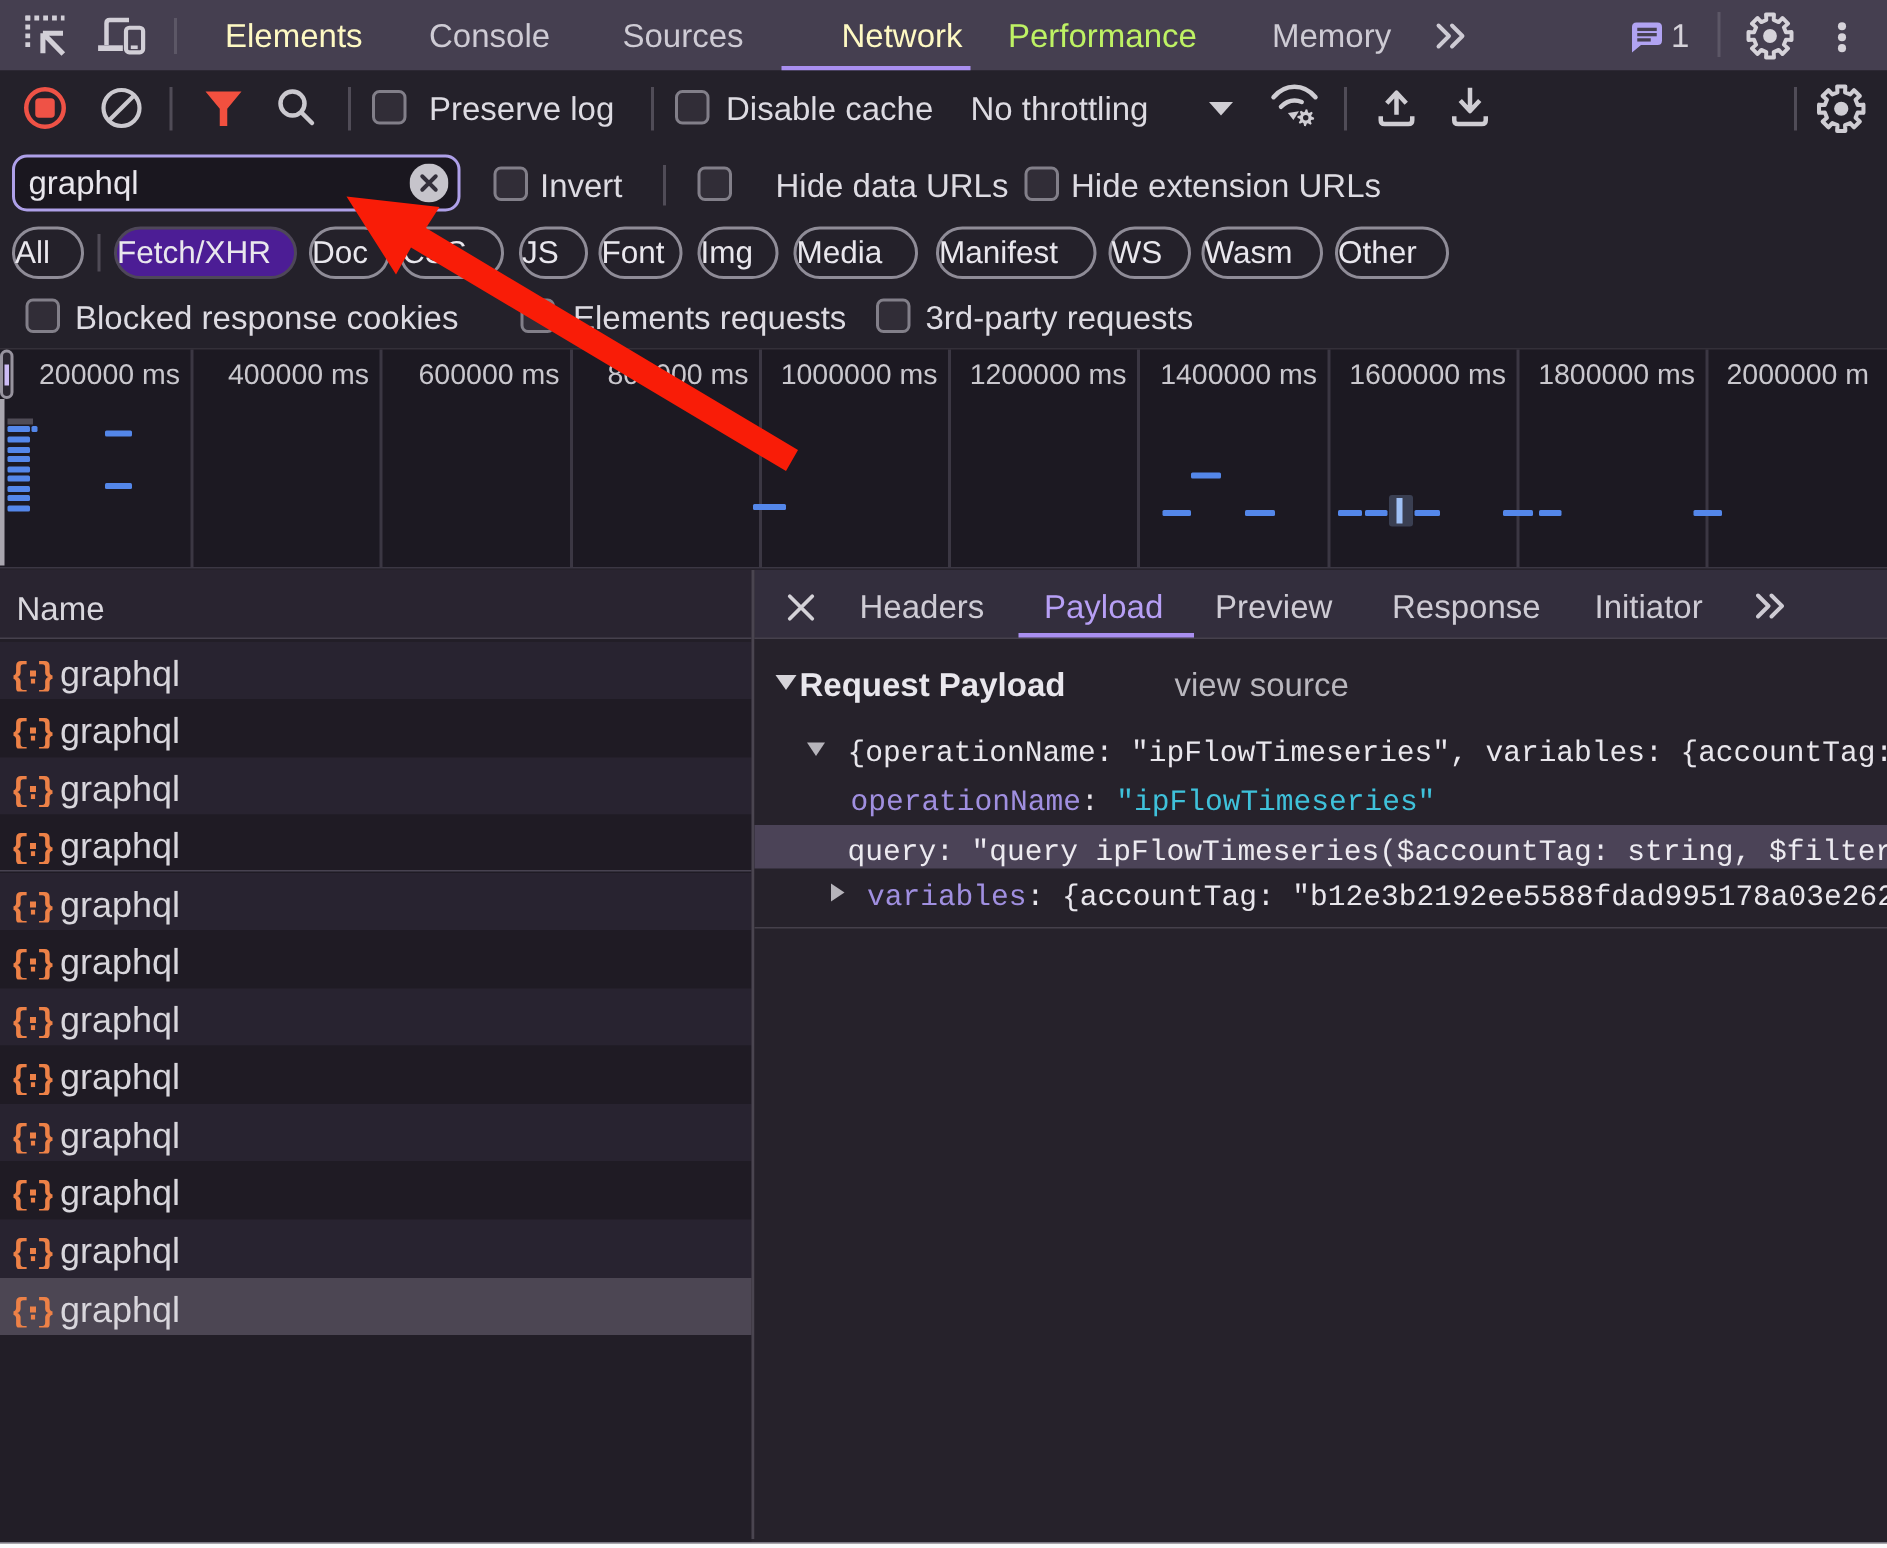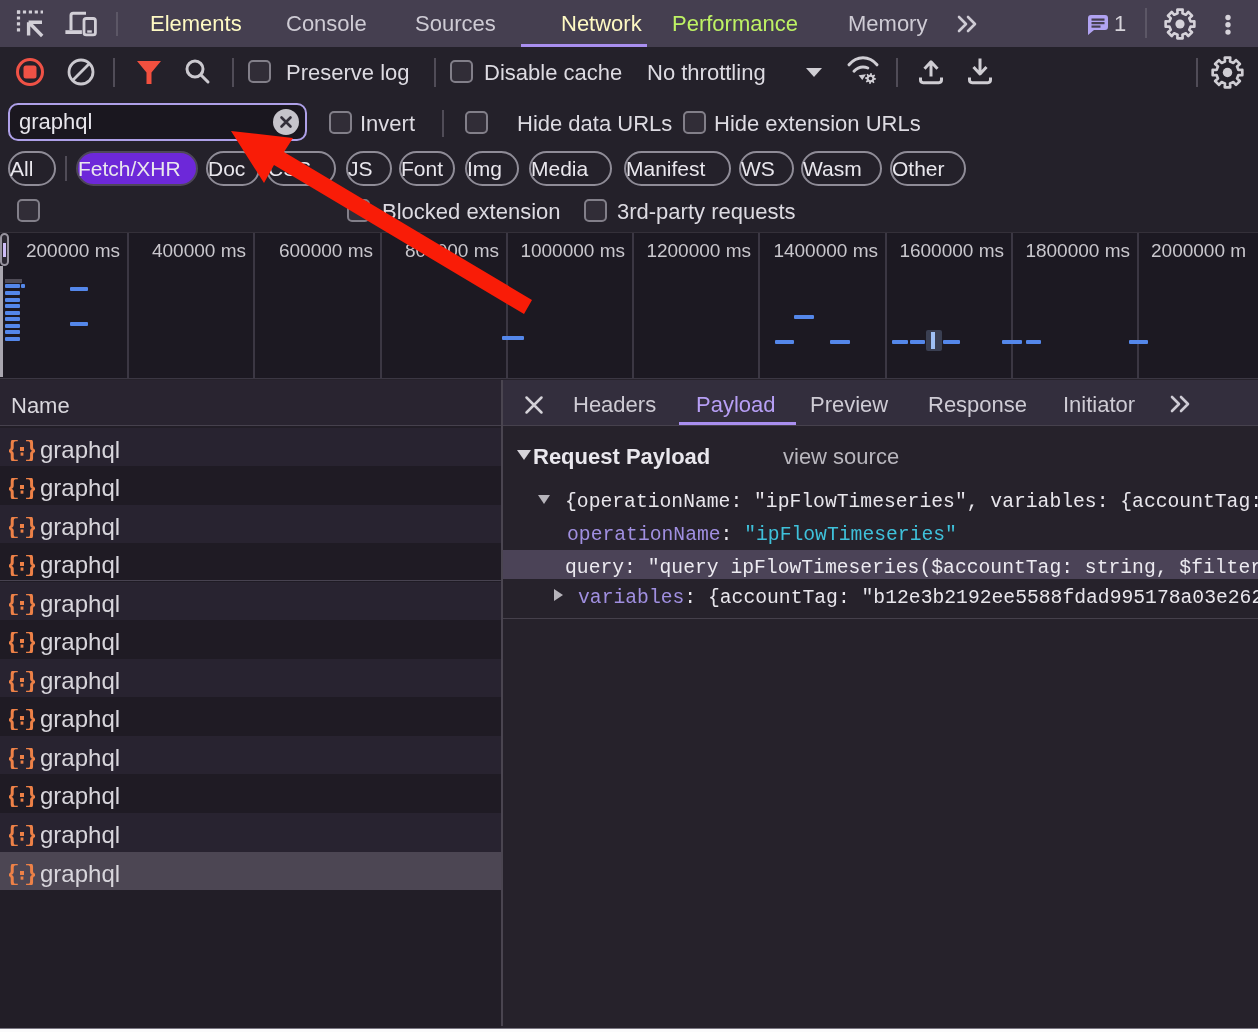--- a/index.html
+++ b/index.html
@@ -5,21 +5,21 @@
   * { margin:0; padding:0; box-sizing:border-box; }
   html,body { width:1258px; height:1032px; background:#26222b; overflow:hidden; }
   body { font-family:"Liberation Sans", sans-serif; }
   #page { position:relative; width:1258px; height:1032px; overflow:hidden; background:#26222b; }
   .abs { position:absolute; }
   .txt { position:absolute; color:#dddbe2; font-size:22px; line-height:1; white-space:nowrap; }
   .vdiv { position:absolute; width:2px; background:#504c57; }
   .cb { position:absolute; width:23px; height:23px; border:2px solid #827f89; border-radius:5px; background:#312d37; }
   .chip { position:absolute; top:151px; height:35px; border:2px solid #8f8c97; border-radius:18px;
           color:#e9e7ed; font-size:21px; text-align:left; line-height:32px; background:transparent; }
-  .chip.sel { background:#6d28d9; border-color:#4e4759; }
+  .chip.sel { background:#4c1d95; border-color:#4e4759; }
   .blue { position:absolute; height:4px; background:#5487ea; border-radius:1px; }
   .row { position:absolute; left:0; width:501px; height:39px; }
   .row .ic { position:absolute; left:9px; top:12px; width:26px; height:21px; }
   .row .nm { position:absolute; left:40px; top:8px; font-size:24px; color:#d8d6dc; }
   .tseg { position:absolute; top:233px; width:2px; height:145px; background:#3b3743; }
   .tlabel { position:absolute; top:240px; font-size:19px; color:#c9c7cd; text-align:right; }
   .mono { font-family:"Liberation Mono", monospace; font-size:19.7px; color:#e8e6ec; white-space:pre; }
 </style>
 </head>
 <body>
@@ -136,22 +136,23 @@
   <div class="chip" style="left:346px;width:46px;">JS</div>
   <div class="chip" style="left:399px;width:56px;">Font</div>
   <div class="chip" style="left:465px;width:54px;">Img</div>
   <div class="chip" style="left:529px;width:83px;">Media</div>
   <div class="chip" style="left:624px;width:107px;">Manifest</div>
   <div class="chip" style="left:739px;width:55px;">WS</div>
   <div class="chip" style="left:801px;width:81px;">Wasm</div>
   <div class="chip" style="left:890px;width:76px;">Other</div>
 
   <div class="cb" style="left:17px;top:199px;"></div>
+  <div class="txt" style="left:50px;top:201px;">Blocked response cookies</div>
   <div class="cb" style="left:347px;top:199px;"></div>
-  <div class="txt" style="left:382px;top:201px;">Blocked extension</div>
+  <div class="txt" style="left:382px;top:201px;">Elements requests</div>
   <div class="cb" style="left:584px;top:199px;"></div>
   <div class="txt" style="left:617px;top:201px;">3rd-party requests</div>
 
   <div class="abs" style="left:0;top:232px;width:1258px;height:147px;background:#1c1922;border-top:1px solid #343039;border-bottom:1px solid #3b3743;"></div>
   <div class="tseg" style="left:127px;"></div>
   <div class="tseg" style="left:253px;"></div>
   <div class="tseg" style="left:380px;"></div>
   <div class="tseg" style="left:506px;"></div>
   <div class="tseg" style="left:632px;"></div>
   <div class="tseg" style="left:758px;"></div>

